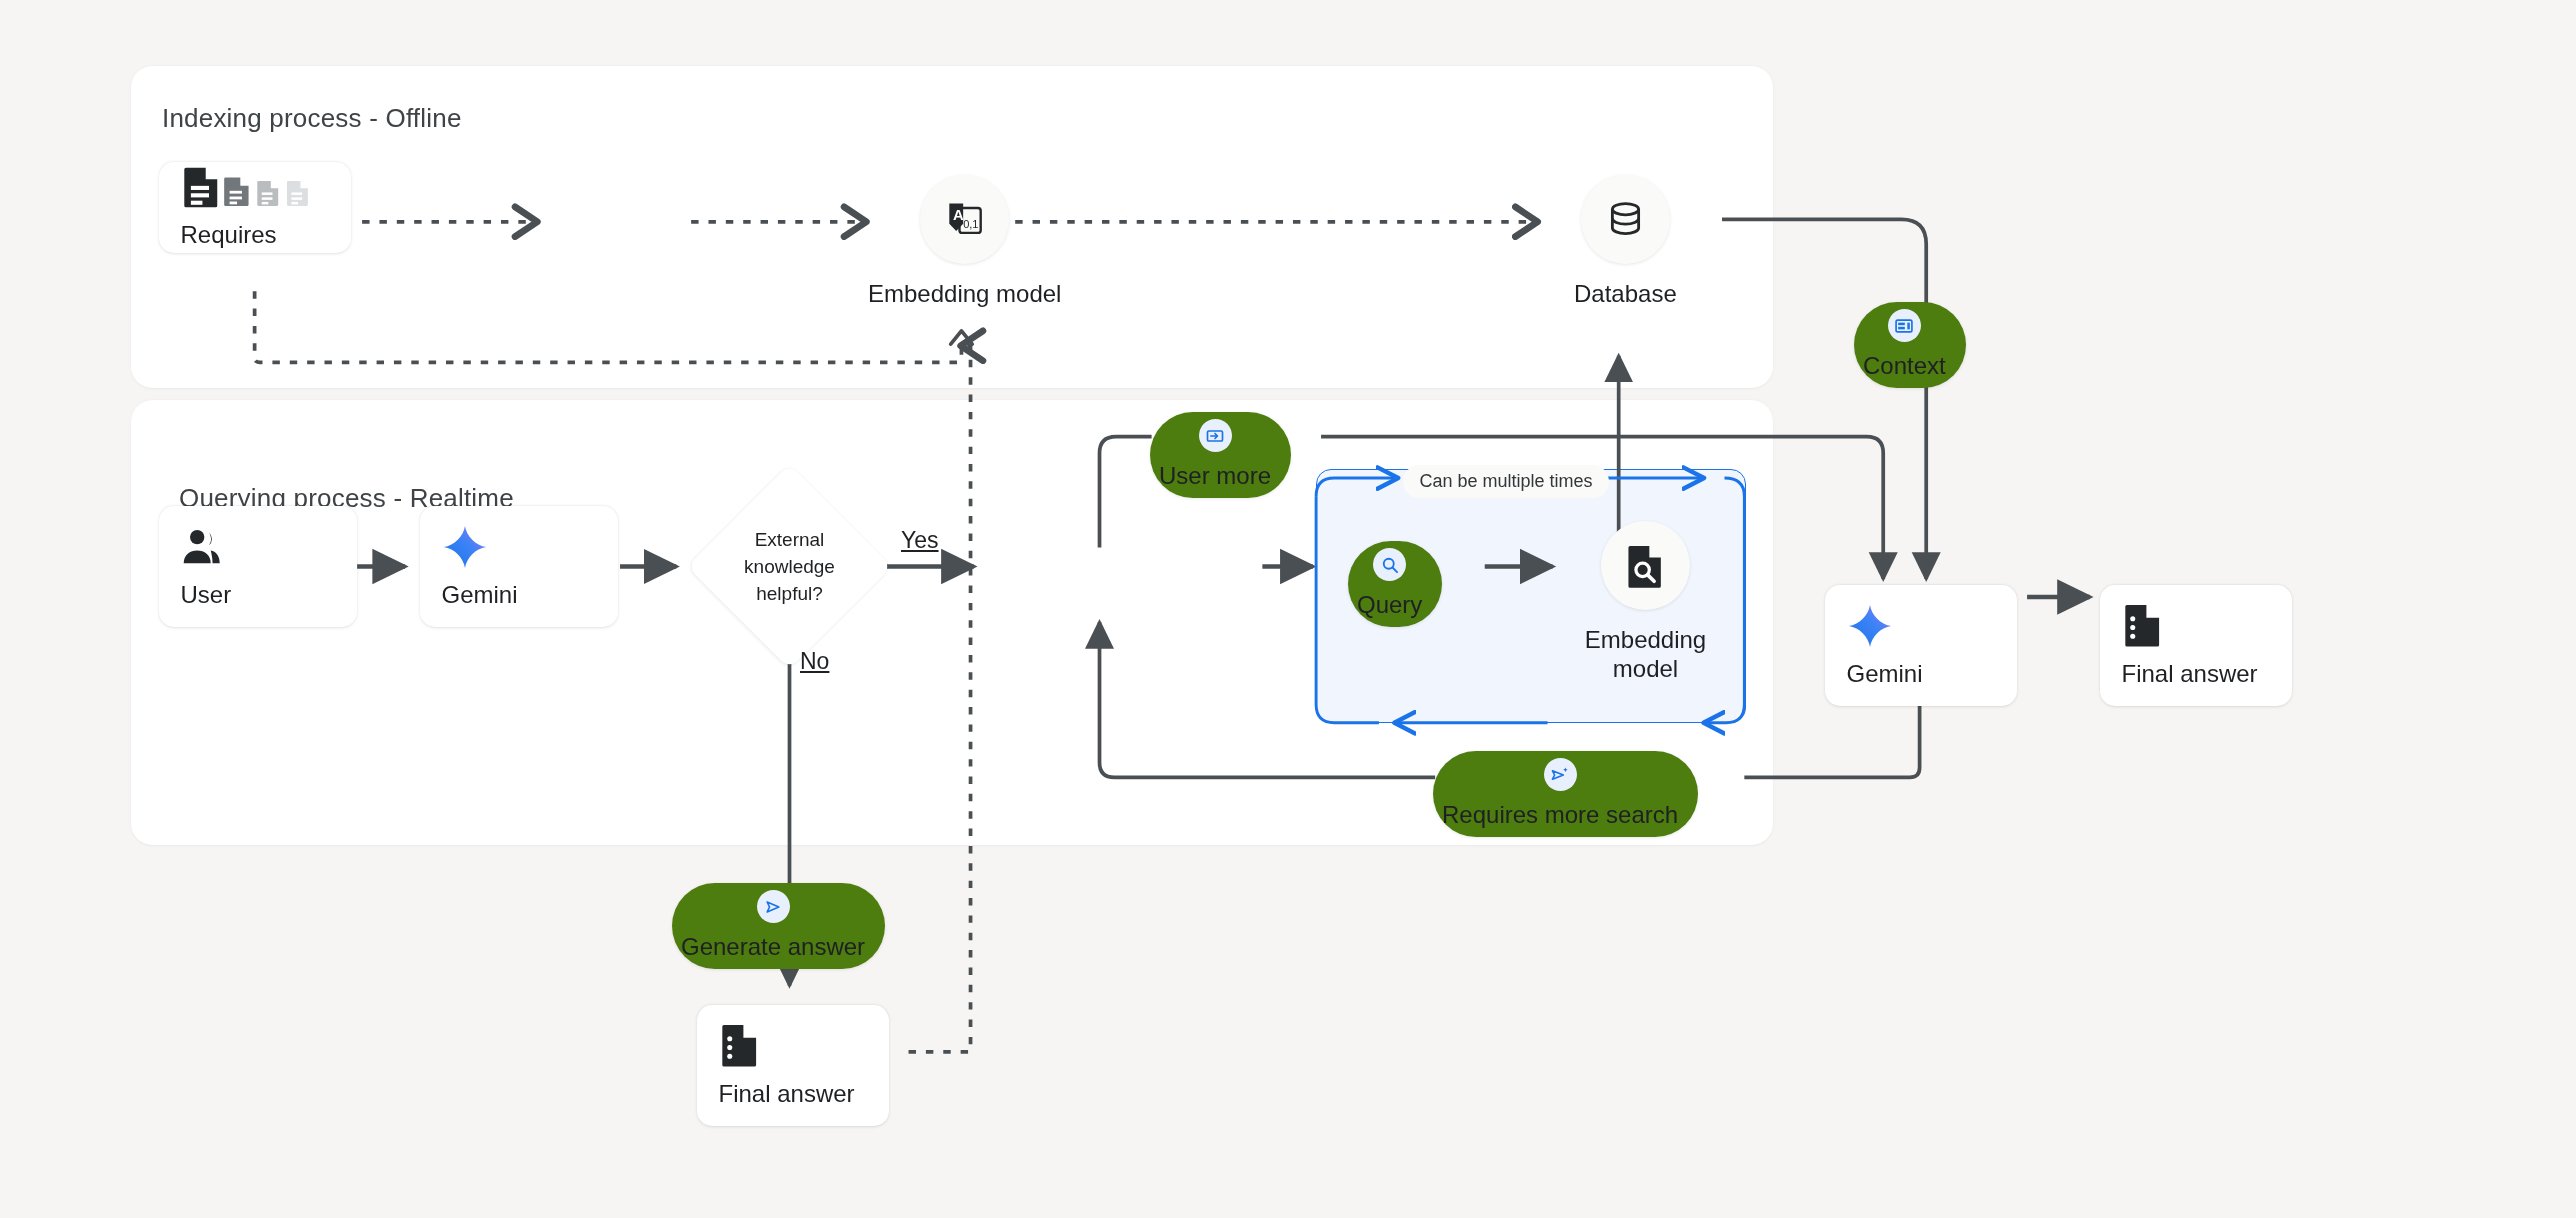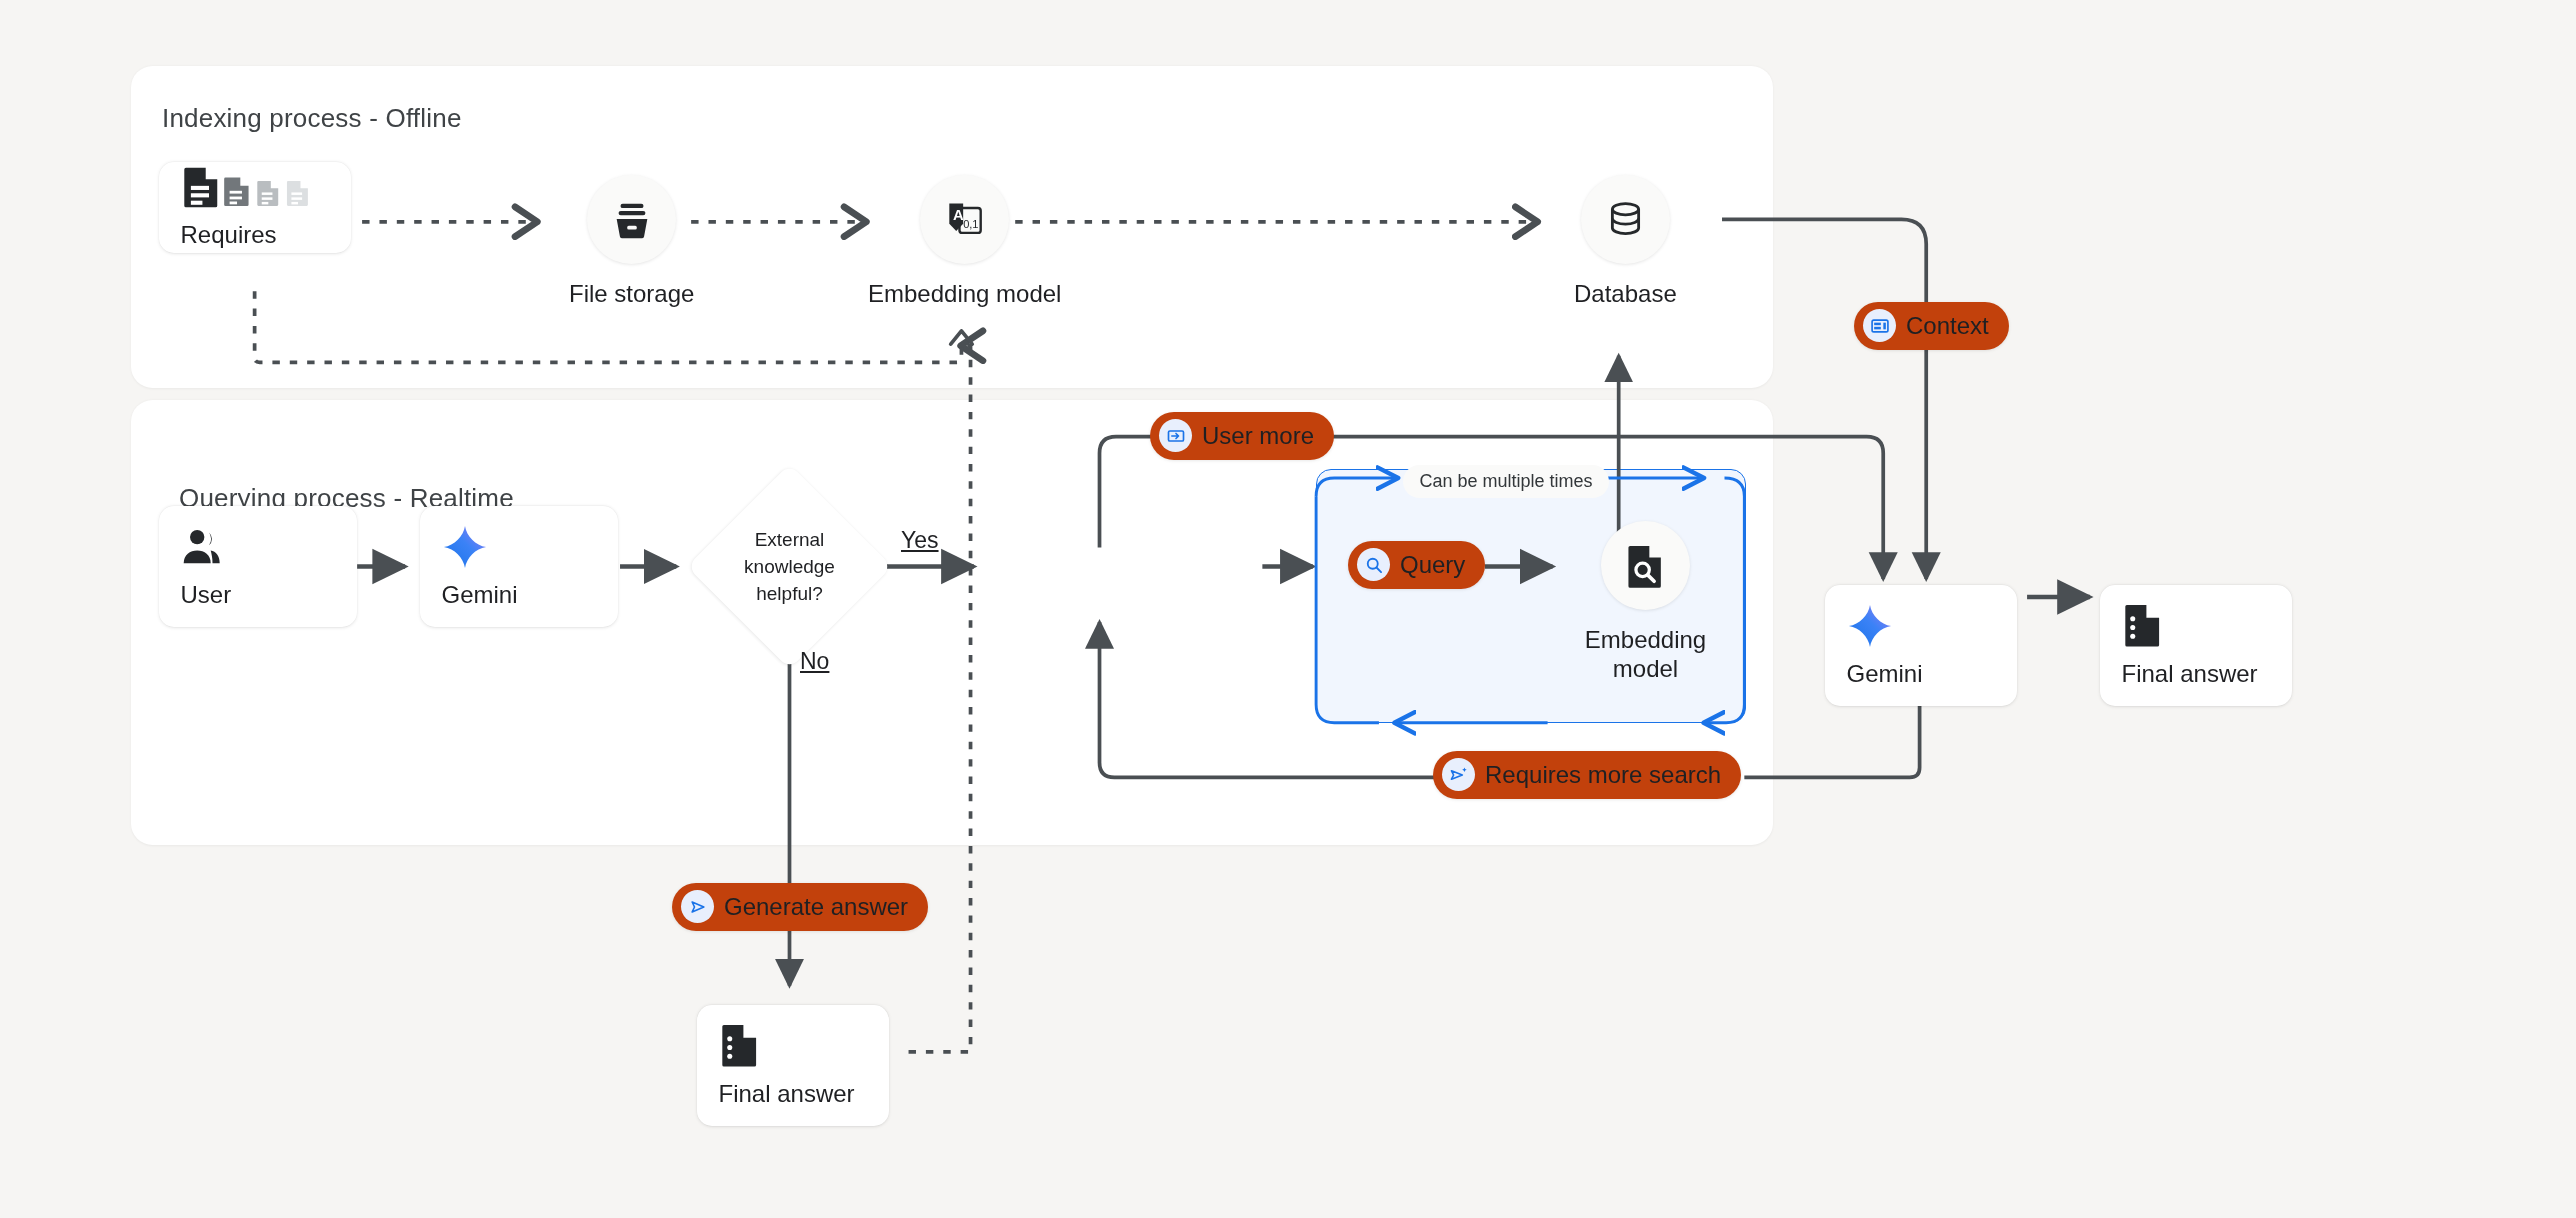--- a/index.html
+++ b/index.html
@@ -63,26 +63,27 @@
     color: #1f2023;
     text-align: center;
     white-space: nowrap;
     line-height: 1.22;
   }
   .circle-node.twoline .clbl { white-space: normal; width: 141px; }
 
   
   .pill {
     position: absolute;
-    background: #c2410c;
+    background: #4d7c0f;
     border-radius: 826px;
     box-shadow: 0 0.8px 3.3px rgba(0,0,0,.10);
     display: flex; align-items: center; gap: 10px;
     padding: 7.4px 20px 7.4px 9px;
     white-space: nowrap;
+    flex-direction: column;
   }
   .pill .badge {
     width: 33px; height: 33px; border-radius: 50%;
     background: #e8effd;
     display: flex; align-items: center; justify-content: center;
     flex: 0 0 auto;
   }
   .pill .ptext { font-size: 24px; color: #1f2023; }
 
   .plain-pill {
@@ -233,31 +234,20 @@
                    A1.4 1.4 0 0 1 130 18z M145 18 v9 h9z"></path>
           <rect x="134" y="32" width="13" height="3" fill="#fff"></rect>
           <rect x="134" y="38" width="13" height="3" fill="#fff"></rect>
           <rect x="134" y="43.5" width="8" height="3" fill="#fff"></rect>
         </g>
       </svg>
     </div>
     <div class="lbl">Requires</div>
   </div>
 
-  <div class="circle-node" style="left:569px; top:175px;">
-    <div class="circle">
-      <svg width="46" height="46" viewBox="0 0 48 48" fill="#25282b">
-        <rect x="12" y="7" width="24" height="4.6" rx="2.3"></rect>
-        <rect x="10" y="14.5" width="28" height="4.6" rx="2.3"></rect>
-        <path d="M8 23 h32 l-3.4 18.2 a2 2 0 0 1 -2 1.8 H13.4 a2 2 0 0 1 -2 -1.8z"></path>
-        <rect x="19" y="30" width="10" height="4" rx="1.6" fill="#fafaf9"></rect>
-      </svg>
-    </div>
-    <div class="clbl">File storage</div>
-  </div>
 
   <div class="circle-node" style="left:868px; top:175px;">
     <div class="circle">
       <svg width="48" height="46" viewBox="0 0 52 48">
         <rect x="20" y="11" width="23" height="27" rx="3" fill="none" stroke="#25282b" stroke-width="2.6"></rect>
         <text x="24" y="33" font-family="Liberation Sans, sans-serif" font-size="12" fill="#25282b">0,1</text>
         <path d="M9 6 h15 v22 l-7.5 8 -7.5 -8z" fill="#25282b"></path>
         <text x="13" y="24" font-family="Liberation Sans, sans-serif" font-size="16" font-weight="700" fill="#fff">A</text>
       </svg>
     </div>

